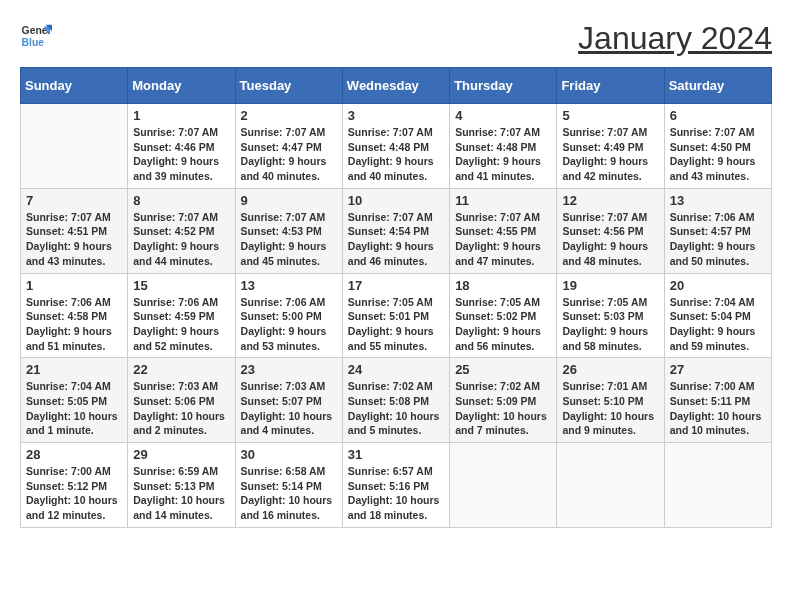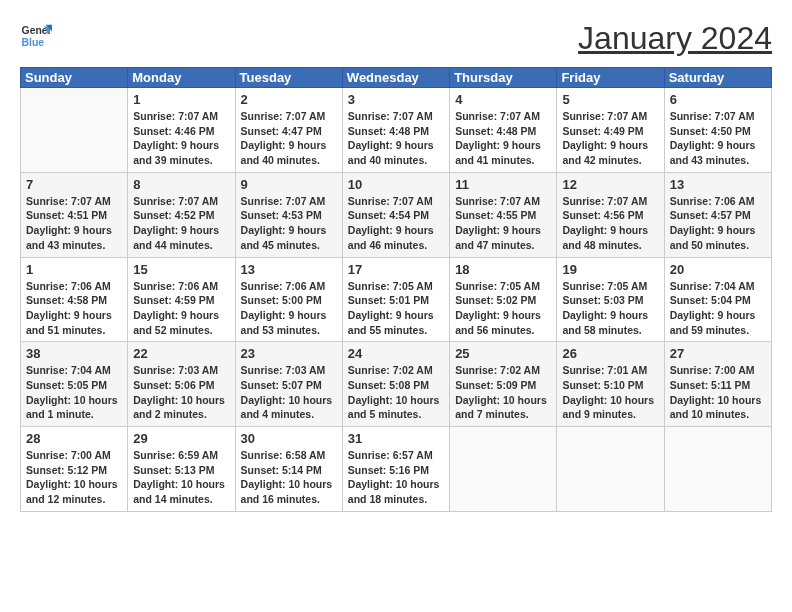--- a/index.html
+++ b/index.html
@@ -39,21 +39,21 @@
       color: #555;
     }
     .calendar {
       width: 100%;
       border-collapse: collapse;
       border: 1px solid #ccc;
     }
     .calendar th {
       background: #3a6db5;
       color: #fff;
-      padding: 2px 4px;
+      padding: 10px 4px;
       font-size: 13px;
       text-align: left;
       border: 1px solid #2d5a9e;
     }
     .calendar td {
       vertical-align: top;
       border: 1px solid #ccc;
       padding: 4px 5px;
       width: calc(100% / 7);
       min-height: 80px;
@@ -190,21 +190,21 @@
           <div class="day-num">19</div>
           <div class="day-info">Sunrise: 7:05 AM<br>Sunset: 5:03 PM<br>Daylight: 9 hours and 58 minutes.</div>
         </td>
         <td>
           <div class="day-num">20</div>
           <div class="day-info">Sunrise: 7:04 AM<br>Sunset: 5:04 PM<br>Daylight: 9 hours and 59 minutes.</div>
         </td>
       </tr>
       <tr>
         <td>
-          <div class="day-num">38</div>
+          <div class="day-num">21</div>
           <div class="day-info">Sunrise: 7:04 AM<br>Sunset: 5:05 PM<br>Daylight: 10 hours and 1 minute.</div>
         </td>
         <td>
           <div class="day-num">22</div>
           <div class="day-info">Sunrise: 7:03 AM<br>Sunset: 5:06 PM<br>Daylight: 10 hours and 2 minutes.</div>
         </td>
         <td>
           <div class="day-num">23</div>
           <div class="day-info">Sunrise: 7:03 AM<br>Sunset: 5:07 PM<br>Daylight: 10 hours and 4 minutes.</div>
         </td>

